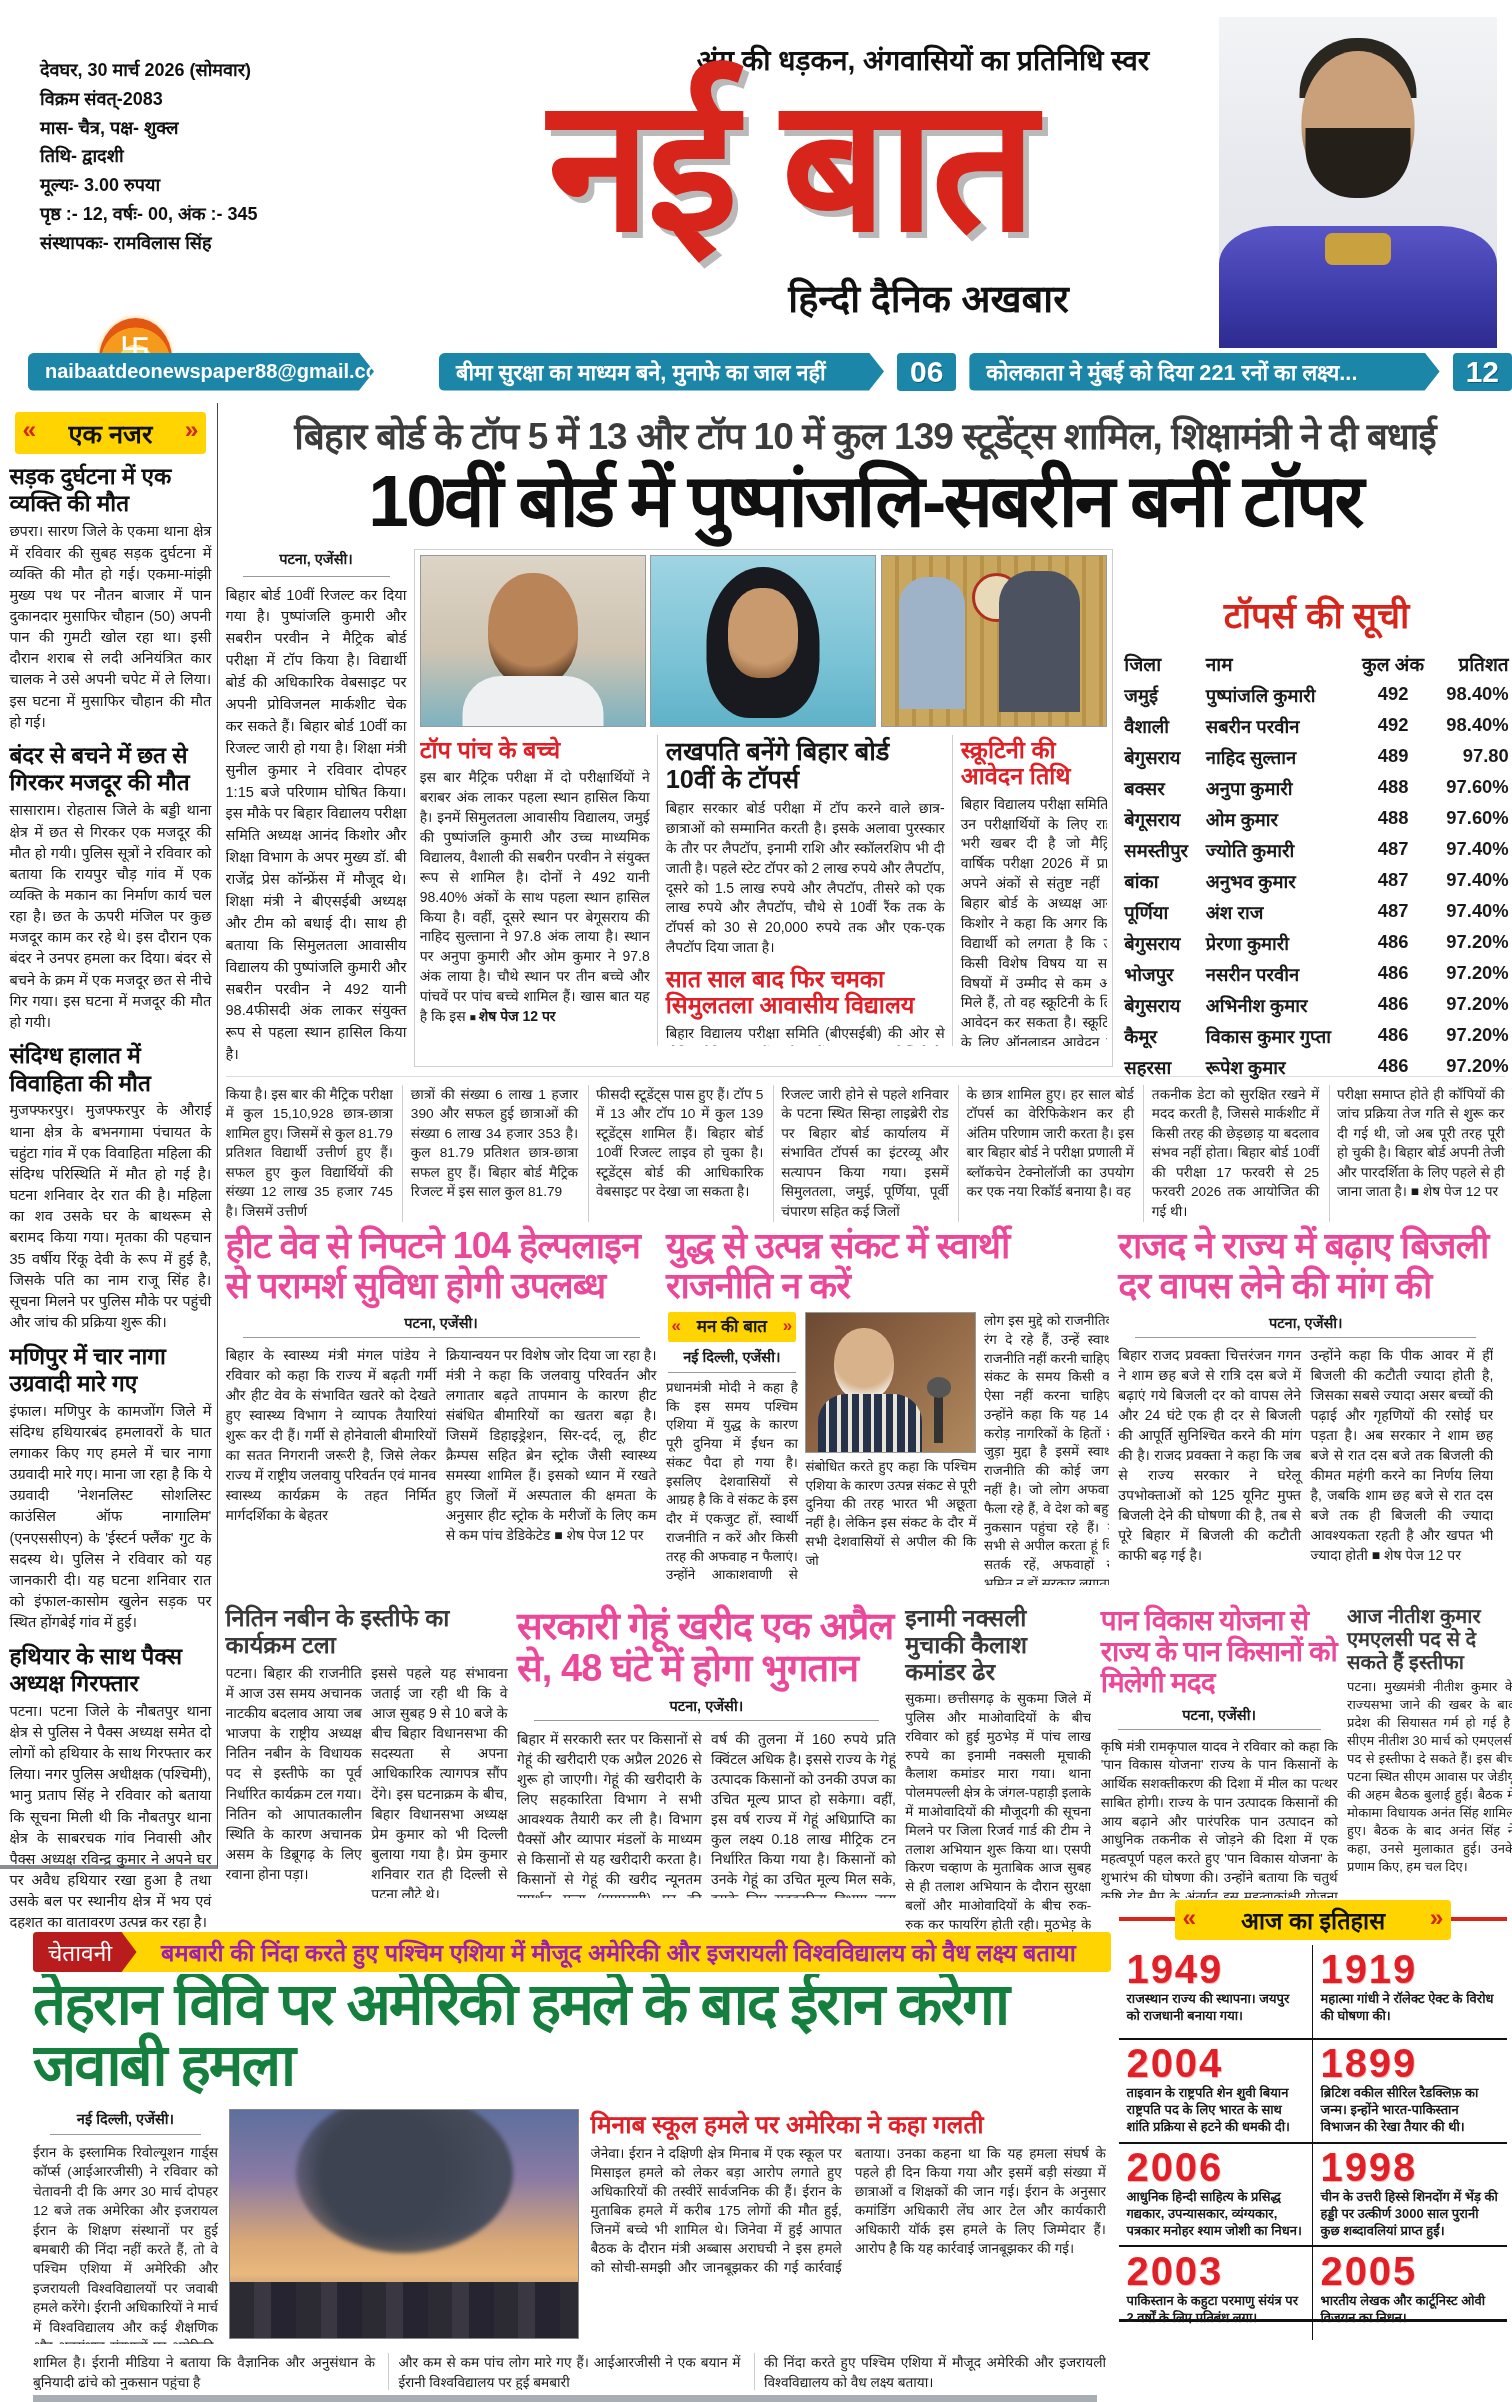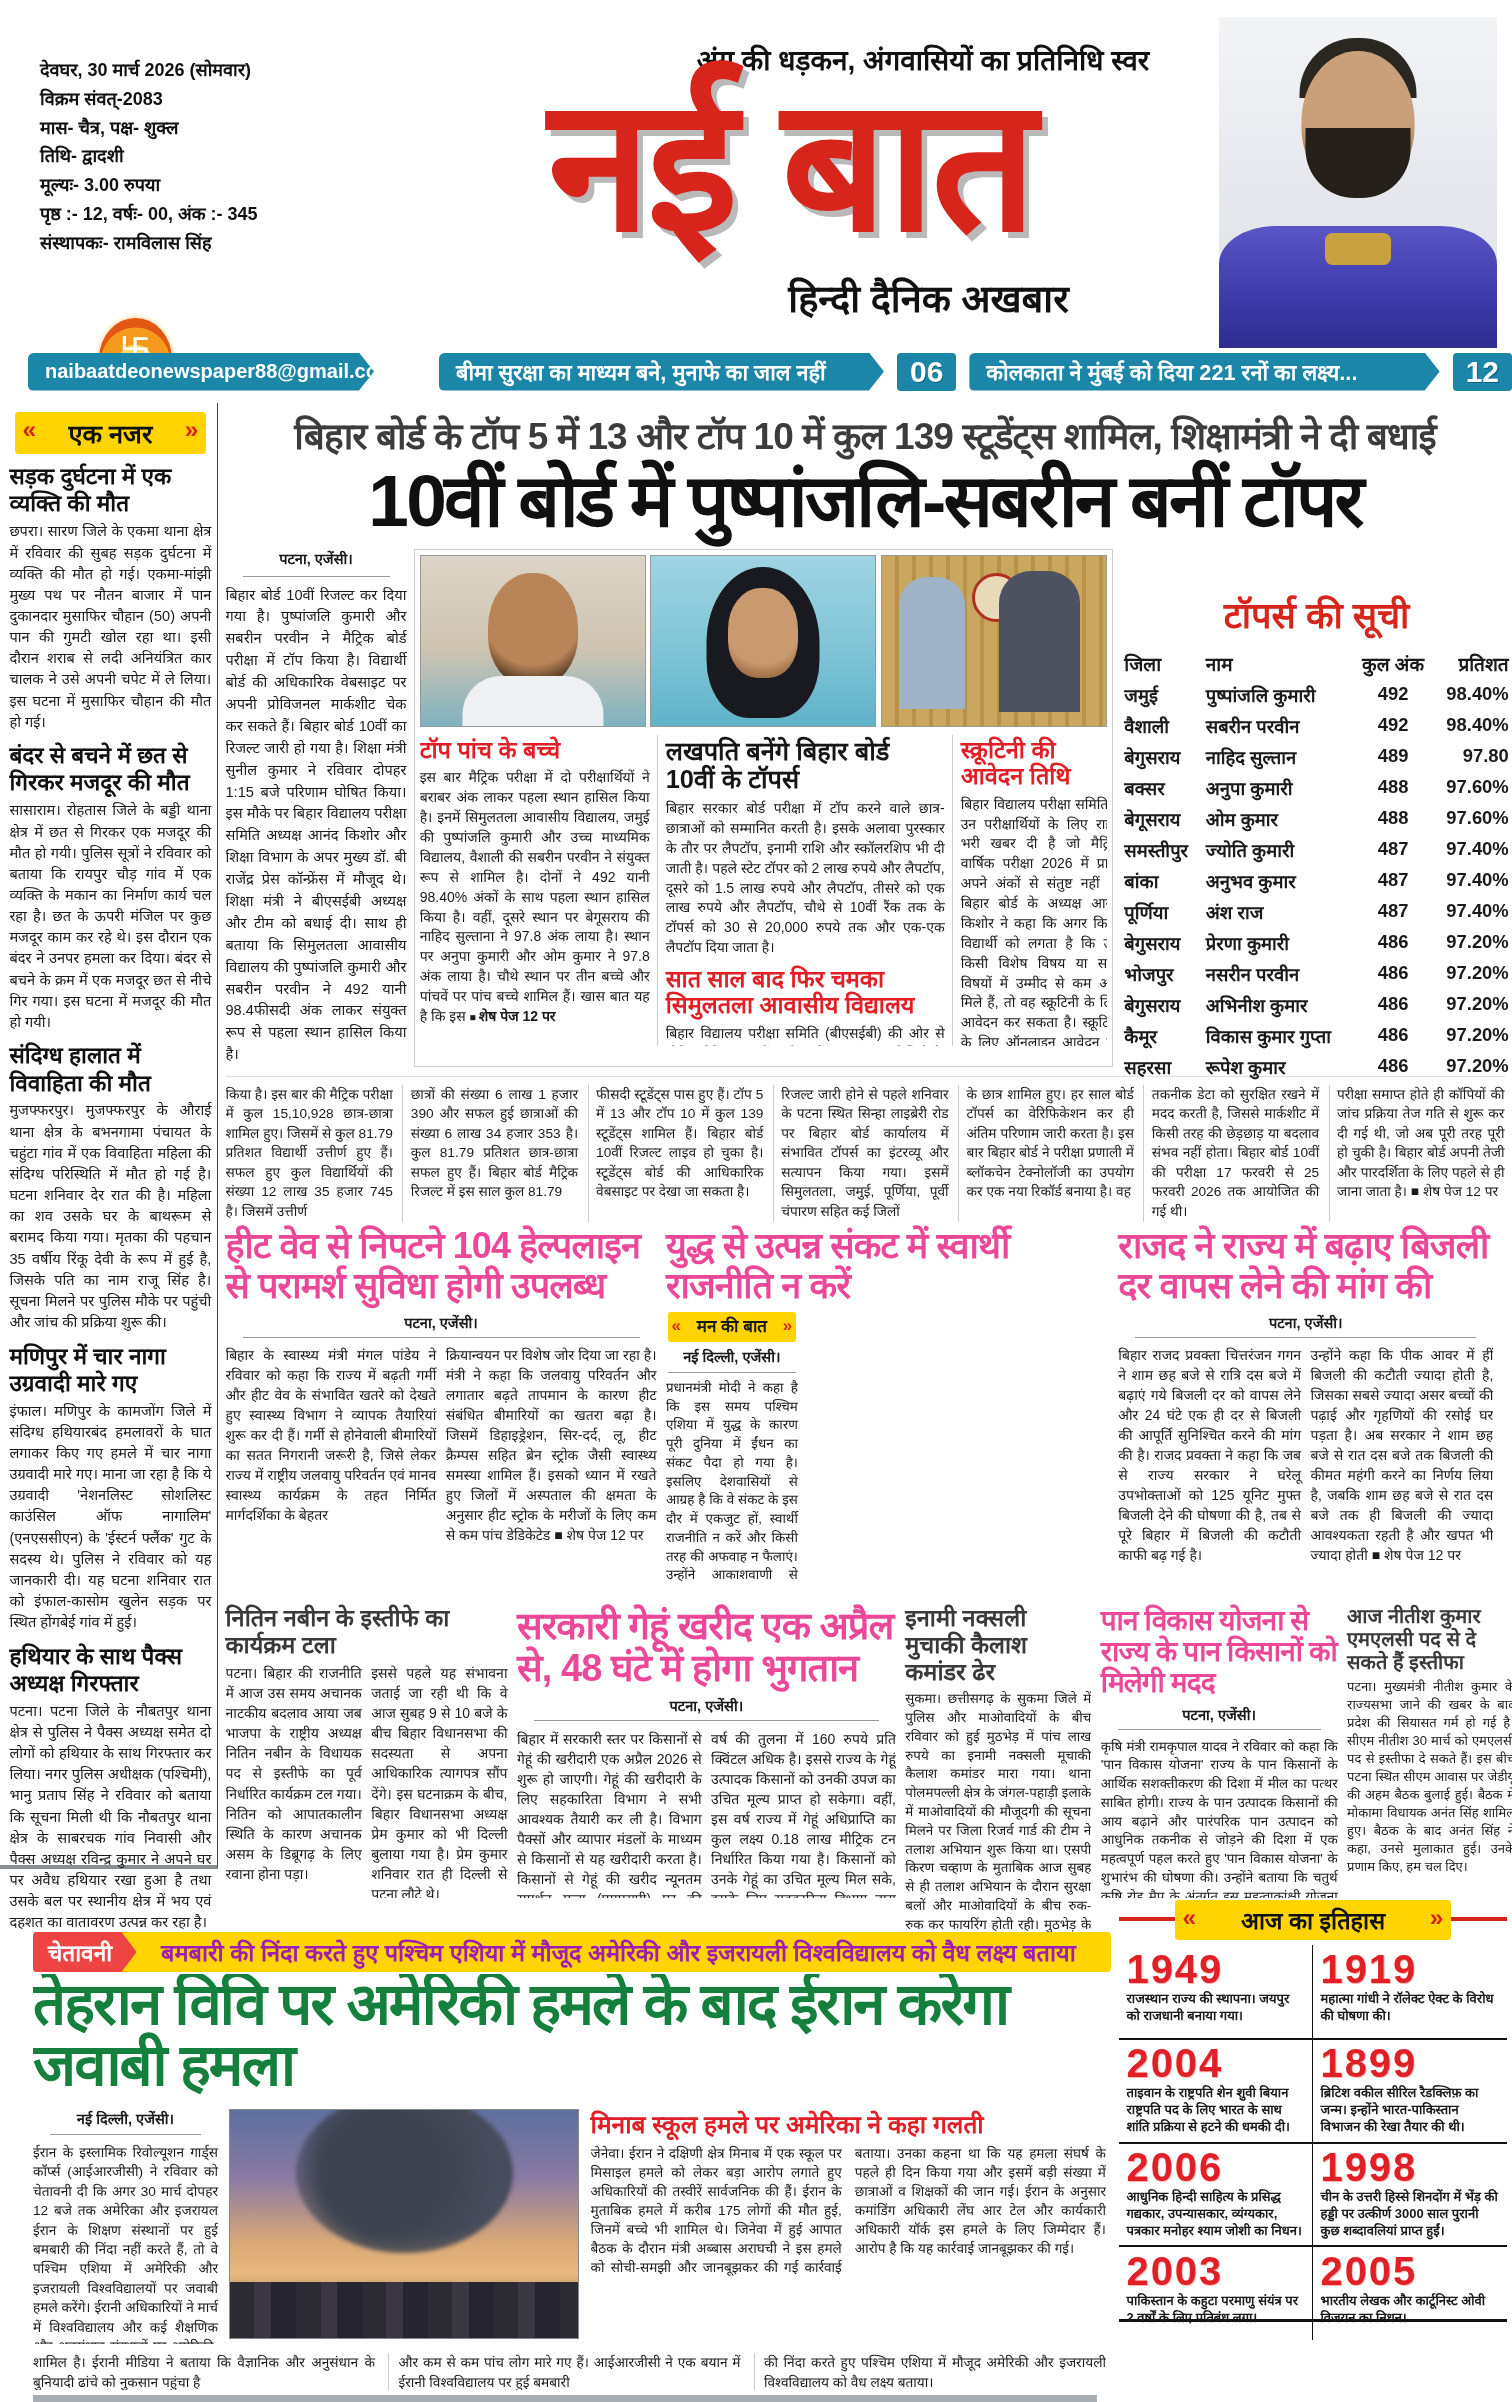--- a/index.html
+++ b/index.html
@@ -89,21 +89,21 @@
   .mb-row{display:flex;gap:9.4px;padding:0 7.5px;box-sizing:border-box;}
   .mb-row1{height:375px;}
   .mb-row2{height:328px;margin-top:3.8px;}
   .art h2{font-size:36px;font-weight:900;color:#ec4899;line-height:1.12;letter-spacing:-0.9px;margin:1.9px 0 5.6px 0;}
   .art h3{font-size:23.5px;font-weight:900;color:#3a3a3a;line-height:1.15;margin:1.9px 0 4.7px 0;}
   .art-cols{display:flex;gap:9.4px;overflow:hidden;}
   .art-cols>div{flex:1;font-size:14px;line-height:1.43;text-align:justify;}
   .heatwave{width:431px;flex:none;}
   .heatwave .art-cols{height:235px;}
   .mankibaat{width:443px;flex:none;}
-  .mkb-grid{display:flex;gap:7.5px;height:273px;overflow:hidden;flex-direction:column;}
+  .mkb-grid{display:flex;gap:7.5px;height:273px;overflow:hidden;}
   .mkb-c1{width:132px;flex:none;font-size:13.4px;line-height:1.4;text-align:justify;}
   .mkb-mid{width:171px;flex:none;font-size:13.4px;line-height:1.4;text-align:justify;}
   .modi-photo{width:100%;height:141px;border:0.9px solid #999;box-sizing:border-box;position:relative;overflow:hidden;margin-bottom:4.7px;
       background:linear-gradient(135deg,#6b4a33 0%,#8a6142 40%,#b08a5e 100%);}
   .modi-photo:before{content:"";position:absolute;left:28px;top:15px;width:60px;height:73px;border-radius:48%;
       background:radial-gradient(circle at 50% 40%,#d8b28a 0 55%,#efe9e2 75%);}
   .modi-photo:after{content:"";position:absolute;left:11.3px;bottom:-7.5px;width:104px;height:66px;border-radius:28px 28px 0 0;
       background:repeating-linear-gradient(90deg,#26324a 0 7.5px,#e8e4da 7.5px 11.3px);}
   .modi-mic{position:absolute;right:32px;bottom:9.4px;width:9.4px;height:49px;background:#333;}
   .modi-mic:before{content:"";position:absolute;left:-7.5px;top:-17px;width:24.5px;height:21px;border-radius:50%;background:#555;}
@@ -123,21 +123,21 @@
   .paan{width:237px;flex:none;}
   .paan h2{font-size:28px;}
   .paan p{font-size:13.4px;line-height:1.4;text-align:justify;margin:0;height:160px;overflow:hidden;}
   .nitish{width:168px;flex:none;}
   .nitish h3{font-size:20px;}
   .nitish p{font-size:13px;line-height:1.38;text-align:justify;margin:0;height:254px;overflow:hidden;}
   .more{font-weight:bold;}
   .more:before{content:"■ ";font-size:10.4px;}
   
   .banner{position:absolute;left:33px;top:1932px;width:1078px;height:40px;display:flex;align-items:stretch;background:#ffd400;border-radius:3.8px;}
-  .banner .label{background:#ef4444;color:#fff;font-weight:700;font-size:22.6px;display:flex;align-items:center;padding:0 24.5px 0 15px;
+  .banner .label{background:#b91c1c;color:#fff;font-weight:400;font-size:22.6px;display:flex;align-items:center;padding:0 24.5px 0 15px;
       clip-path:polygon(0 0,calc(100% - 15px) 0,100% 50%,calc(100% - 15px) 100%,0 100%);border-radius:3.8px 0 0 3.8px;text-align:center;}
   .banner .btext{flex:1;display:flex;align-items:center;font-weight:900;font-size:23.5px;color:#a21caf;padding-left:24.5px;}
   .iran{position:absolute;left:33px;top:1974px;width:1073px;height:416px;overflow:hidden;}
   .iran h1{margin:0;font-size:58px;font-weight:900;color:#15803d;letter-spacing:-1.9px;line-height:1.05;}
   .iran-row{display:flex;gap:11.3px;margin-top:13px;height:235px;overflow:hidden;}
   .iran-c1{width:185px;flex:none;font-size:13.7px;line-height:1.42;text-align:justify;}
   .explosion-photo{width:350px;height:230px;flex:none;border:0.9px solid #888;box-sizing:border-box;position:relative;overflow:hidden;
       background:linear-gradient(180deg,#5d6f9e 0%,#8a7aa4 30%,#d9a876 58%,#e8b87e 72%,#5c4b50 100%);}
   .explosion-photo .smoke{position:absolute;left:66px;top:-17px;width:217px;height:160px;border-radius:50%;
       background:radial-gradient(circle at 40% 50%,#3d4350 0 40%,#59607000 75%),radial-gradient(circle at 70% 35%,#474d5c 0 45%,#59607000 78%);filter:blur(1.9px);}

